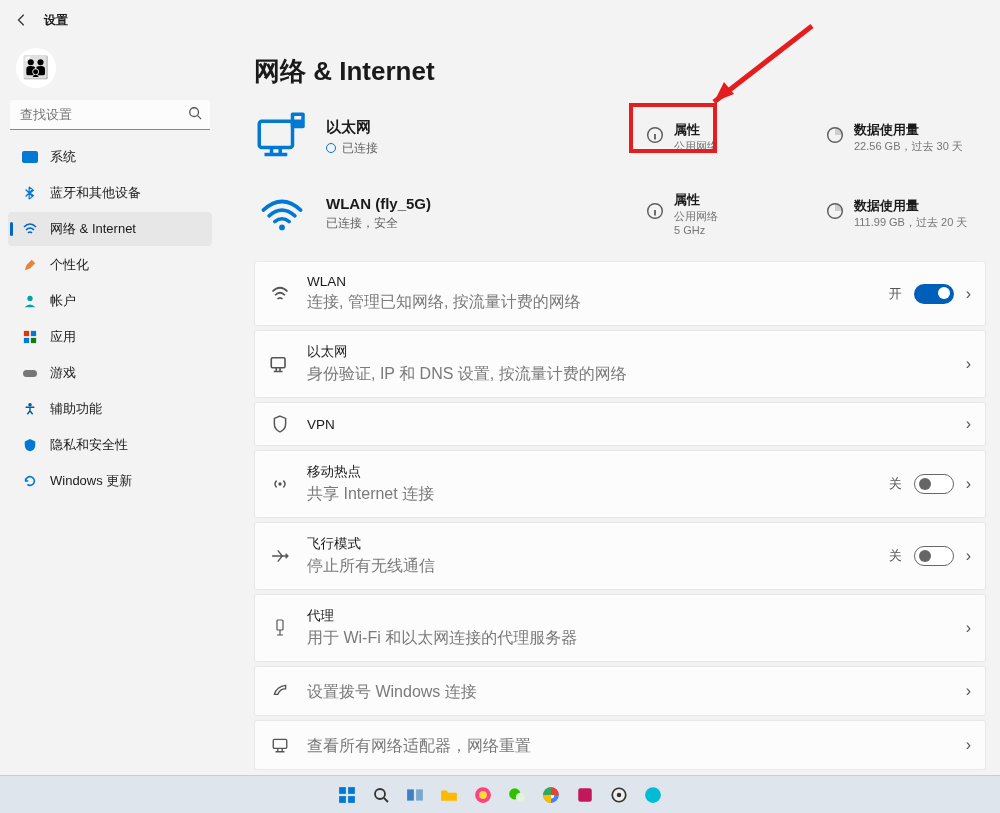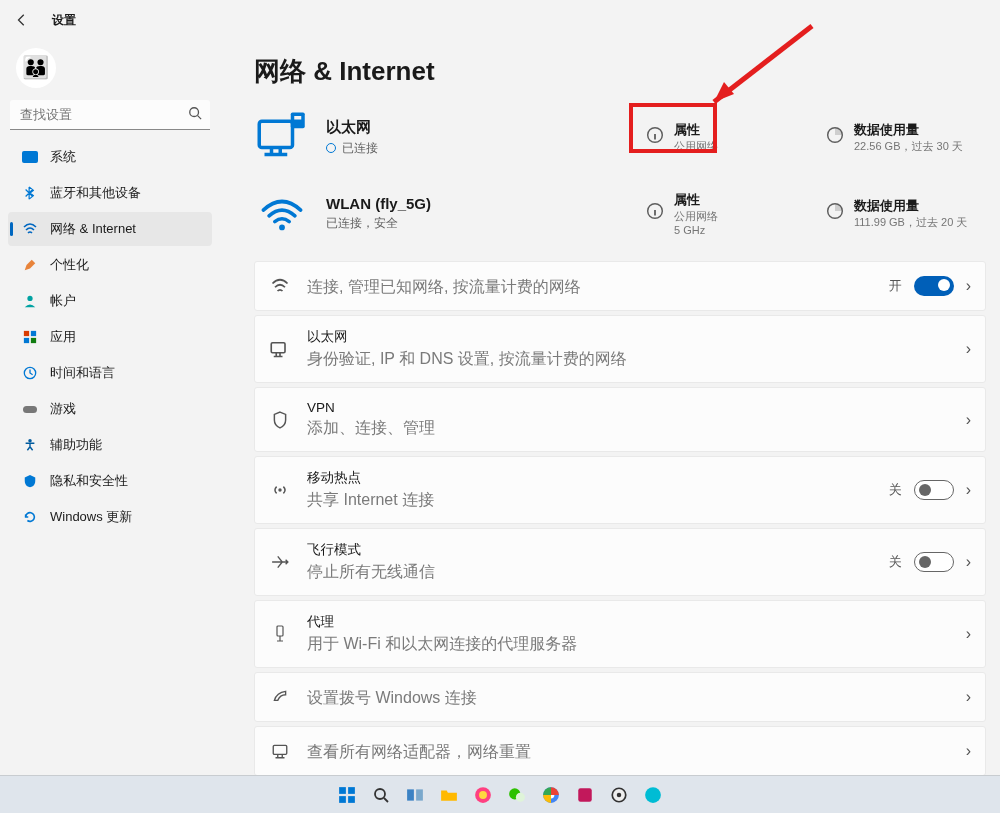--- a/index.html
+++ b/index.html
@@ -1,18 +1,18 @@
 <!DOCTYPE html>
 <html><head>
 <meta charset="utf-8">
 <style>
 * { margin: 0; padding: 0; box-sizing: border-box; }
 body { font-family: "Segoe UI", "Microsoft YaHei", sans-serif; background: #f3f3f3; width: 1000px; height: 813px; overflow: hidden; position: relative; color: #1a1a1a; }
 
-.topbar { display: flex; align-items: center; padding: 10px 12px; gap: 20px; }
+.topbar { display: flex; align-items: center; padding: 10px 12px; gap: 12px; }
 .back { width: 20px; height: 20px; display: flex; align-items: center; justify-content: center; cursor: pointer; color: #333; }
 .topbar .title { font-size: 12px; font-weight: 600; }
 
 .layout { display: flex; height: calc(100% - 73px); }
 .sidebar { width: 220px; padding: 6px 4px 6px 4px; }
 .avatar { width: 40px; height: 40px; margin: 2px 0 12px 12px; border-radius: 50%; background: #fff; display:flex; align-items:center; justify-content:center; font-size:22px; }
 .search { position: relative; margin: 0 6px 10px 6px; }
 .search input { width: 100%; padding: 7px 28px 7px 10px; border: none; border-bottom: 1px solid #888; background: #fcfcfc; font-size: 13px; outline: none; border-radius:3px 3px 0 0;}
 .search .sicon { position: absolute; right: 8px; top: 6px; color: #555; }
 
@@ -137,29 +137,20 @@
             <rect x="1" y="1" width="6" height="6" fill="#d83b01"></rect>
             <rect x="9" y="1" width="6" height="6" fill="#0078d4"></rect>
             <rect x="1" y="9" width="6" height="6" fill="#0078d4"></rect>
             <rect x="9" y="9" width="6" height="6" fill="#107c10"></rect>
           </svg>
       </span>
       <span>应用</span>
     </div>
     <div class="nav-item">
       <span class="nav-icon ni-gray">
-        <svg width="14" height="14" viewBox="0 0 16 16">
-            <circle cx="8" cy="8" r="6.5" stroke="#0078d4" stroke-width="1.5" fill="none"></circle>
-            <path d="M8 4 L8 8 L11 10" stroke="#0078d4" stroke-width="1.5" fill="none"></path>
-          </svg>
-      </span>
-      <span>时间和语言</span>
-    </div>
-    <div class="nav-item">
-      <span class="nav-icon ni-gray">
         <svg width="16" height="14" viewBox="0 0 16 14">
             <rect x="1" y="4" width="14" height="7" rx="3.5" fill="#777"></rect>
           </svg>
       </span>
       <span>游戏</span>
     </div>
     <div class="nav-item">
       <span class="nav-icon ni-dkblue">
         <svg width="14" height="14" viewBox="0 0 16 16">
             <circle cx="8" cy="3" r="2" fill="#005a9e"></circle>
@@ -269,20 +260,21 @@
     </div>
 
     <div class="cards">
       <div class="card">
         <div class="cicon">
             <svg width="20" height="20" viewBox="0 0 16 16">
               <path d="M2 6 Q8 0 14 6 M4 9 Q8 5 12 9 M6 12 Q8 10 10 12" stroke="currentColor" stroke-width="1.4" fill="none"></path>
             </svg>
           </div>
         <div class="ct">
+            <div class="ct1">WLAN</div>
             <div class="ct2">连接, 管理已知网络, 按流量计费的网络</div>
           </div>
         <div class="tail">
             <span class="lbl">开</span>
             <div class="toggle on">
               <div class="knob"></div>
             </div>
             <span class="chev">›</span>
           </div>
       </div>
@@ -304,21 +296,20 @@
       </div>
 
       <div class="card">
         <div class="cicon">
             <svg width="18" height="18" viewBox="0 0 16 16">
               <path d="M8 1 L13 3 L13 8 Q13 13 8 15 Q3 13 3 8 L3 3 Z" stroke="currentColor" stroke-width="1.3" fill="none"></path>
             </svg>
           </div>
         <div class="ct">
             <div class="ct1">VPN</div>
-            <div class="ct2">添加、连接、管理</div>
           </div>
         <div class="tail">
             <span class="chev">›</span>
           </div>
       </div>
 
       <div class="card">
         <div class="cicon">
             <svg width="18" height="18" viewBox="0 0 16 16">
               <circle cx="8" cy="8" r="1.5" fill="currentColor"></circle>

